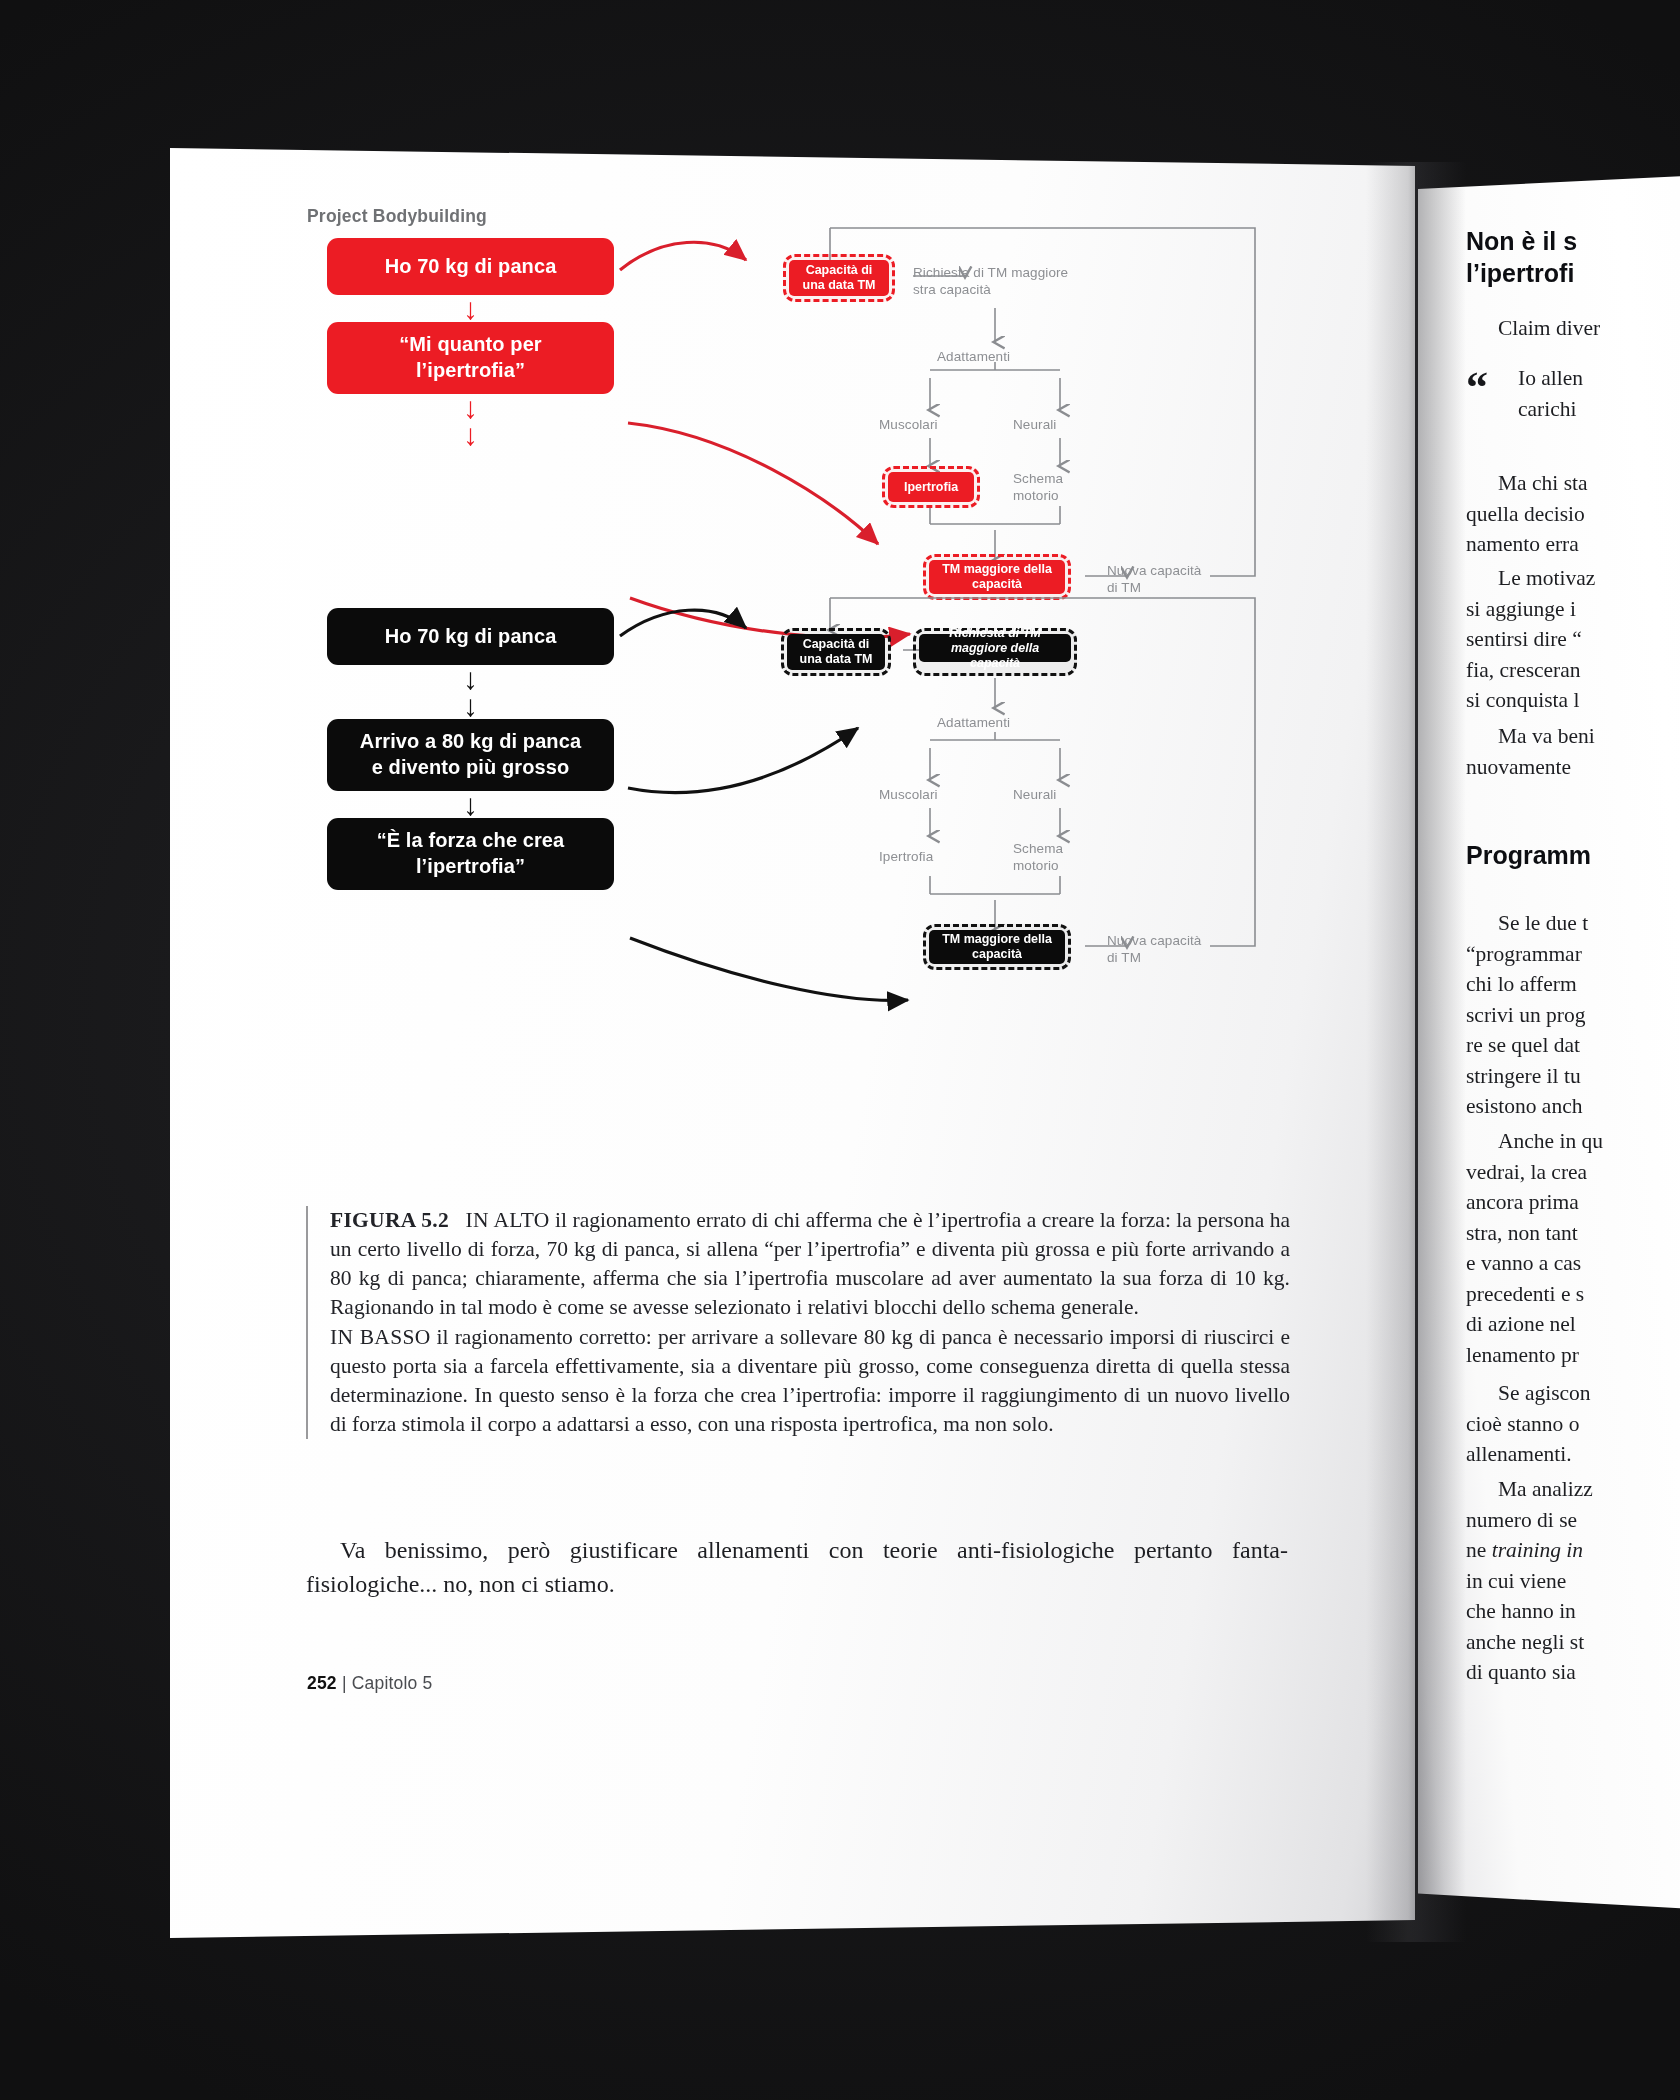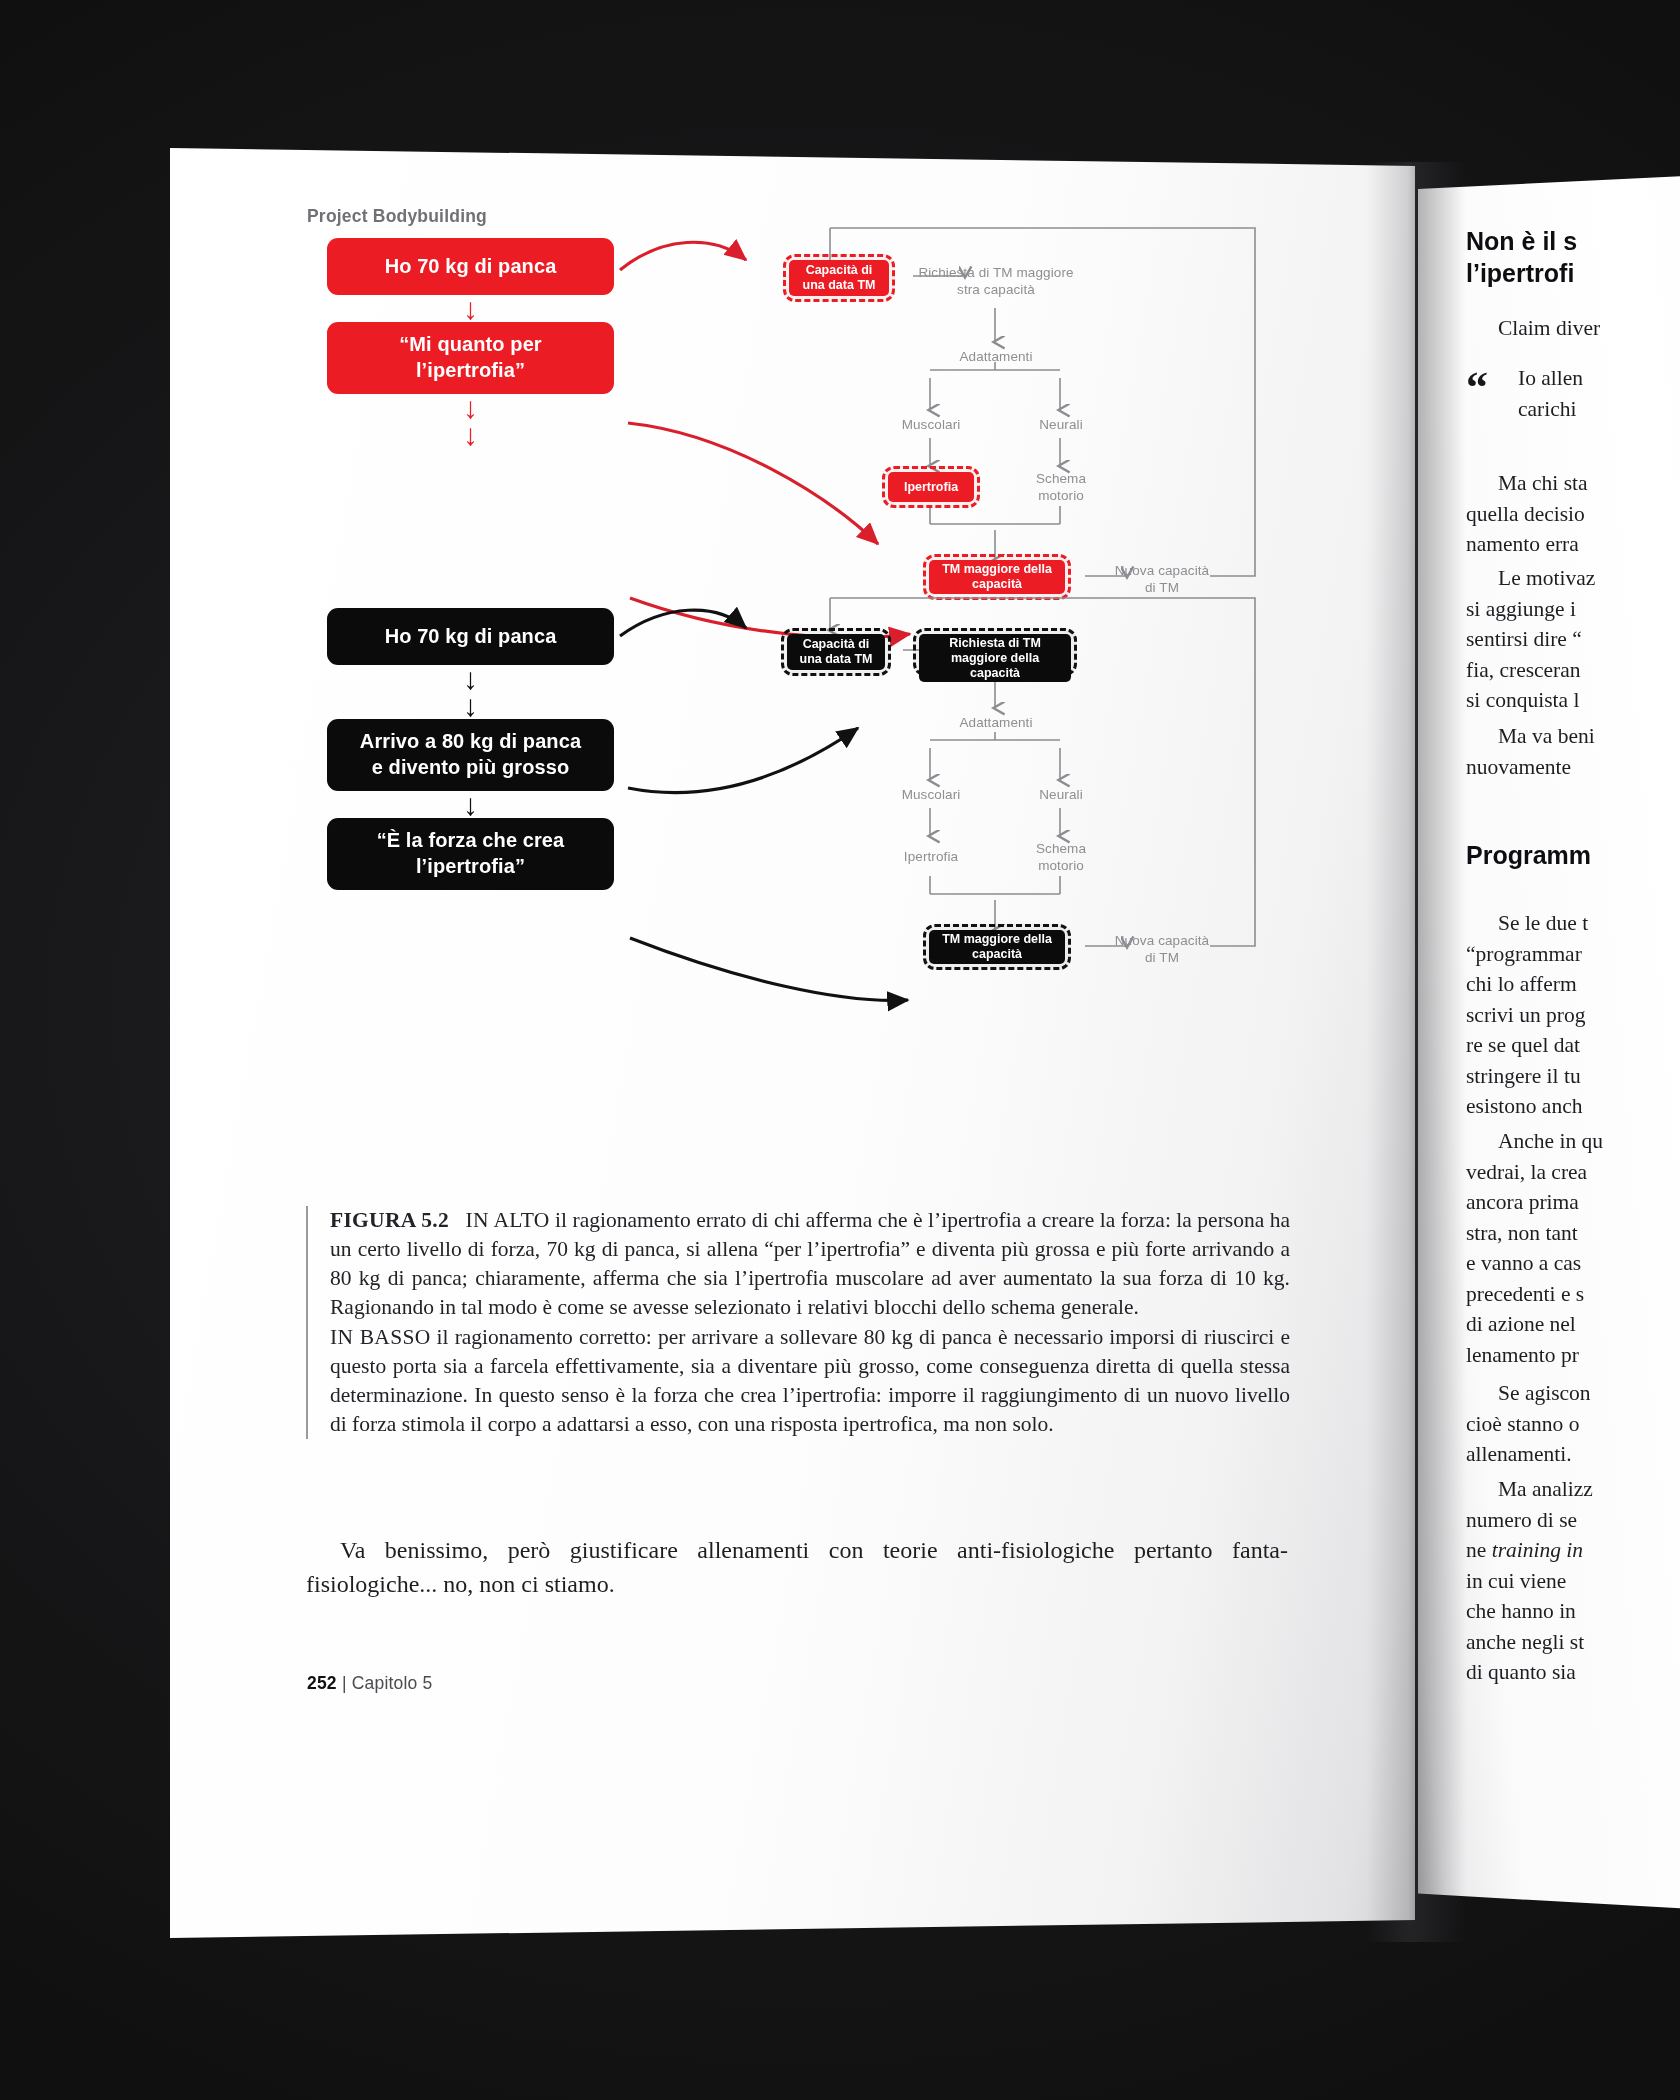--- a/index.html
+++ b/index.html
@@ -80,21 +80,21 @@
   .arrowdown{font-size:30px;line-height:1;font-weight:400;}
   .arrowdown.red{color:#ec1c24;}
   .arrowdown.blk{color:#111;}
 
   
   .schema{position:absolute;left:585px;top:0;width:630px;height:430px;}
   .schema svg{position:absolute;left:0;top:0;}
 
   .slabel{
     position:absolute;color:#8d8f93;font-size:13.5px;line-height:1.26;
-    text-align:center;font-weight:400;letter-spacing:.1px;
+    text-align:left;font-weight:400;letter-spacing:.1px;
   }
 
   
   .chip{
     position:absolute;
     display:flex;align-items:center;justify-content:center;text-align:center;
     color:#fff;font-weight:700;font-size:12.5px;line-height:1.2;
     border-radius:5px;box-sizing:border-box;padding:4px 6px;
   }
   .chip.red{background:#ec1c24;}
@@ -397,21 +397,21 @@
 
           <div class="chipwrap blk" style="left:26px;top:20px;width:110px;height:48px;"></div>
           <div class="chip blk" style="left:32px;top:26px;width:98px;height:36px;">
             <div>
               <div>Capacità di</div>
               <div>una data TM</div>
             </div>
           </div>
 
           <div class="chipwrap blk" style="left:158px;top:20px;width:164px;height:48px;"></div>
-          <div class="chip blk" style="left:164px;top:26px;width:152px;height:48px;">
+          <div class="chip blk" style="left:164px;top:26px;width:152px;height:28px;font-style:italic;">
             <div>
               <div>Richiesta di TM</div>
               <div>maggiore della capacità</div>
             </div>
           </div>
 
           <div class="slabel" style="left:182px;top:106px;width:118px;">Adattamenti</div>
           <div class="slabel" style="left:124px;top:178px;width:104px;">Muscolari</div>
           <div class="slabel" style="left:258px;top:178px;width:96px;">Neurali</div>
 

